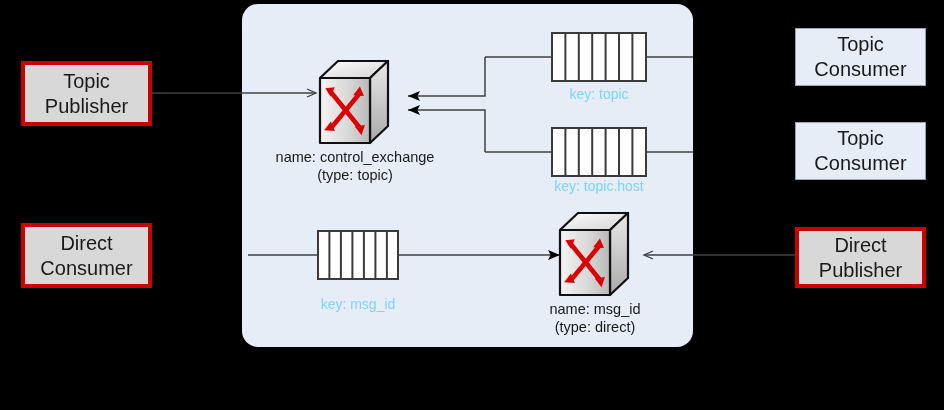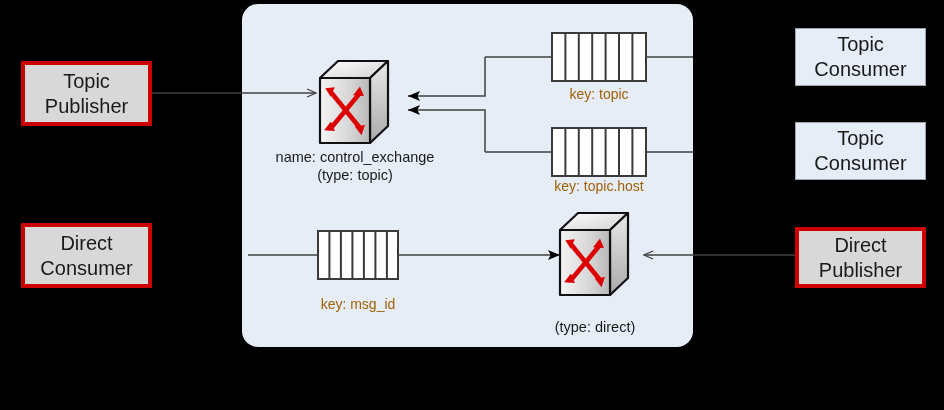--- a/index.html
+++ b/index.html
@@ -66,21 +66,21 @@
     text-align: center;
     font-size: 14.5px;
     color: #1a1a1a;
     line-height: 1.3;
     white-space: pre-line;
   }
   .queue-caption {
     position: absolute;
     text-align: center;
     font-size: 14px;
-    color: #a16207;
+    color: #7dd3fc;
   }
   
   .queue {
     position: absolute;
   }
   
   .exchange {
     position: absolute;
   }
 </style>
@@ -205,20 +205,21 @@
       </g>
       <g fill="#dd0000">
         <path d="M12,28 L20,33 L11,38 Z" transform="rotate(-38 14,33)"></path>
         <path d="M41,65 L50,70 L41,76 Z" transform="rotate(-38 45,70)"></path>
         <path d="M40,30 L49,35 L40,41 Z" transform="rotate(38 44,35)"></path>
         <path d="M11,65 L20,70 L11,76 Z" transform="rotate(38 15,70)"></path>
       </g>
     </svg>
   </div>
 
+  <div class="caption" style="left:500px; top:300px; width:190px;">name: msg_id</div>
   <div class="caption" style="left:500px; top:318px; width:190px;">(type: direct)</div>
 
   <div class="queue" style="left:551px; top:32px; width:96px; height:50px;">
     <svg width="96" height="50" viewBox="0 0 96 50" xmlns="http://www.w3.org/2000/svg">
       <rect x="1" y="1" width="94" height="48" fill="#ffffff" stroke="#3a3a3a" stroke-width="2"></rect>
       <g stroke="#3a3a3a" stroke-width="2">
         <line x1="14.4" y1="1" x2="14.4" y2="49"></line>
         <line x1="27.8" y1="1" x2="27.8" y2="49"></line>
         <line x1="41.2" y1="1" x2="41.2" y2="49"></line>
         <line x1="54.6" y1="1" x2="54.6" y2="49"></line>

